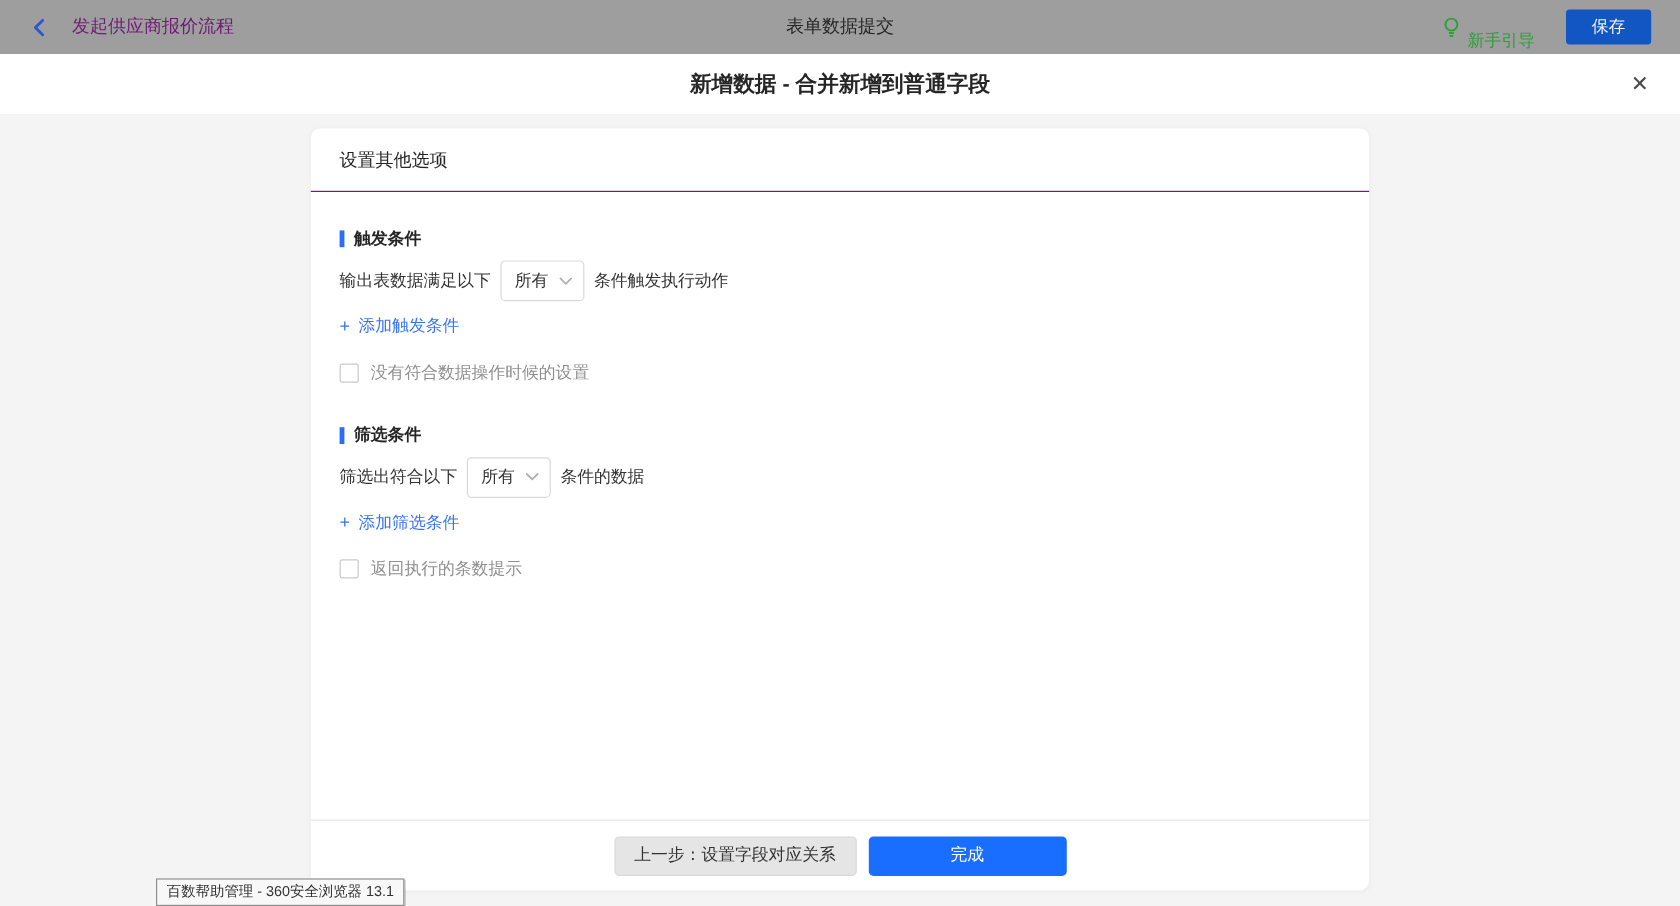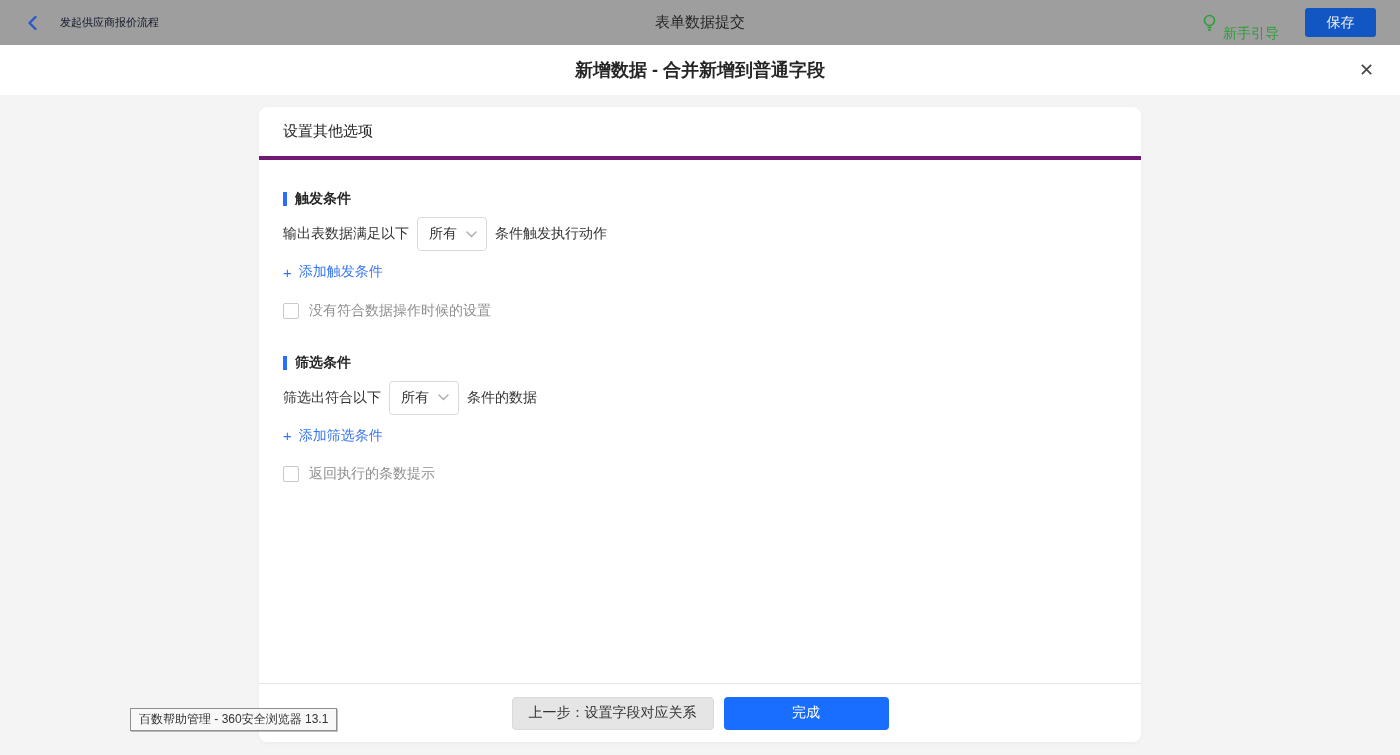--- a/index.html
+++ b/index.html
@@ -15,21 +15,21 @@
   .topbar {
     height: 45px;
     background: #9e9e9e;
     display: flex;
     align-items: center;
     position: relative;
     padding: 0 24px;
   }
   .topbar-left { display: flex; align-items: center; gap: 18px; }
   .back-icon { display: inline-flex; cursor: pointer; }
-  .flow-title { font-size: 11px; color: #0f172a; }
+  .flow-title { font-size: 15px; color: #701a75; }
   .topbar-center {
     position: absolute; left: 0; right: 0; top: 0; bottom: 0;
     display: flex; align-items: center; justify-content: center;
     font-size: 15px; color: #262626; pointer-events: none;
   }
   .topbar-right { margin-left: auto; display: flex; align-items: center; gap: 26px; }
   .guide-link { display: inline-flex; align-items: center; gap: 6px; cursor: pointer; }
   .guide-label { font-size: 14px; color: #2f9e39; margin-top: 22px; }
   .save-btn {
     width: 71px; height: 29px;
@@ -66,21 +66,21 @@
     border-radius: 8px;
     box-shadow: 0 1px 4px rgba(0,0,0,0.04);
     display: flex; flex-direction: column;
     position: relative;
   }
   .card-header {
     height: 53px;
     display: flex; align-items: center;
     padding: 0 24px;
     font-size: 15px; color: #262626;
-    border-bottom: 4px solid #701a75;
+    border-bottom: 1px solid #701a75;
     flex: none;
   }
   .card-body {
     flex: 1 1 auto;
     padding: 30px 24px 0 24px;
     overflow: hidden;
   }
 
   .section-title {
     display: flex; align-items: center;
@@ -163,21 +163,21 @@
     width: 165px; height: 33px;
     background: #1a6eff; color: #ffffff;
     border: none; border-radius: 4px;
     font-size: 14px; cursor: pointer;
     font-family: inherit;
   }
 
   
   .browser-tooltip {
     position: absolute;
-    left: 130px; top: 708px;
+    left: 130px; top: 732px;
     height: 23px;
     background: #f8f8f8;
     border: 1px solid #8f8f8f;
     box-shadow: 1px 1px 0 rgba(0,0,0,0.25);
     font-size: 12px; color: #333333;
     display: inline-flex; align-items: center;
     padding: 0 8px;
     white-space: nowrap;
   }
 </style>

